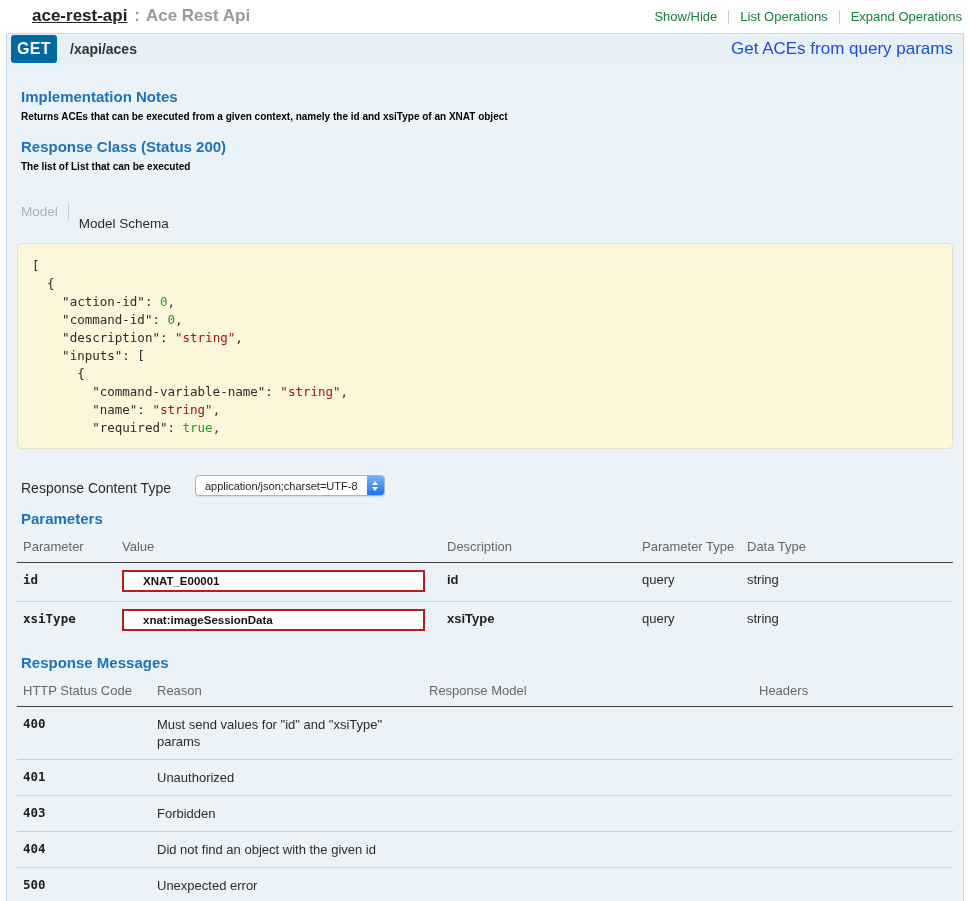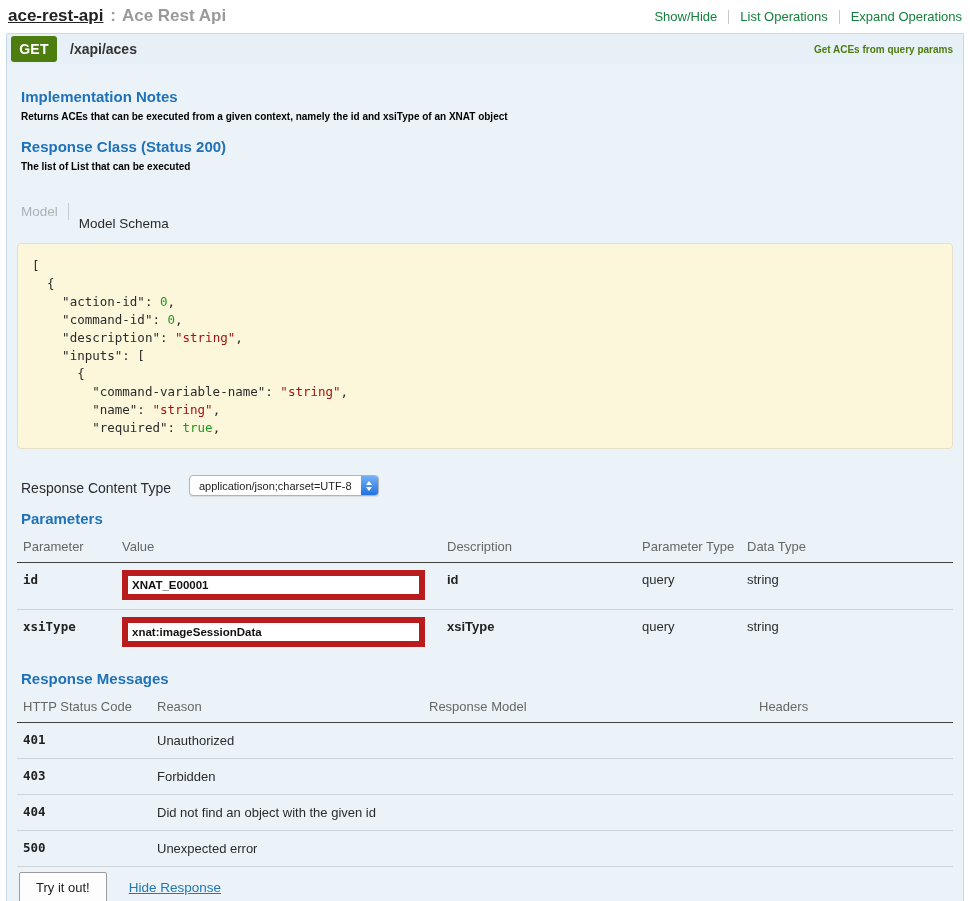--- a/index.html
+++ b/index.html
@@ -7,36 +7,36 @@
   body {
     width: 970px; height: 901px; overflow: hidden;
     background: #fff; color: #333;
     font-family: "Liberation Sans", sans-serif;
   }
   .page { padding: 4px 6px 0; }
 
   
   .top-header { display: flex; justify-content: space-between; align-items: center; padding: 2px 2px 7px 2px; }
   .api-heading { margin: 0; font-size: 17px; font-weight: bold; }
-  .api-name { color: #222; text-decoration: underline; cursor: pointer; }
+  .api-name { color: #222; text-decoration: underline; cursor: pointer; margin-left: 24px; }
   .api-colon { color: #9a9a9a; font-weight: bold; margin: 0 2px; }
   .api-title { color: #9a9a9a; font-weight: bold; }
   .header-links { display: flex; align-items: flex-end; gap: 11px; font-size: 13px; color: #15803d; }
   .header-link { cursor: pointer; }
   .link-divider { width: 1px; height: 14px; background: #c9c9c9; }
 
   
   .operation { border: 1px solid #c3d9ec; border-bottom: none; border-radius: 2px 2px 0 0; }
   .op-bar { display: flex; align-items: center; background: #e7f0f7; height: 30px; padding: 0 10px 0 4px; }
   .method-btn {
-    background: #4d7c0f; color: #fff; font-size: 14px; font-weight: bold;
+    background: #0369a1; color: #fff; font-size: 16px; font-weight: bold;
     width: 46px; padding: 5px 0; text-align: center; border-radius: 3px; letter-spacing: .3px; cursor: pointer;
   }
   .op-path { margin-left: 13px; font-size: 14px; font-weight: 600; color: #333; cursor: pointer; }
-  .op-summary { margin-left: auto; color: #4d7c0f; font-size: 10px; cursor: pointer; font-weight: bold; }
+  .op-summary { margin-left: auto; color: #1d4ed8; font-size: 17px; cursor: pointer; }
 
   .op-content { background: #ebf3f9; padding: 10px 10px 14px; min-height: 835px; }
 
   .section-heading { color: #1f72b8; font-size: 15px; font-weight: 600; margin: 14px 4px 6px; }
   .section-text { font-size: 10px; color: #000000; margin: 0 4px 16px; font-weight: bold; }
 
   
   .tabs { display: flex; align-items: center; margin: 20px 4px 12px; font-size: 13.5px; text-align: center; }
   .tab-inactive { color: #aab3bb; cursor: pointer; }
   .tab-sep { width: 1px; height: 17px; background: #c5ccd3; margin: 0 10px; }
@@ -49,44 +49,44 @@
     font-family: "DejaVu Sans Mono", monospace; font-size: 12.5px; line-height: 18px; color: #2b2b2b;
   }
   .code-line { white-space: pre; }
   .tok-num, .tok-lit { color: #1e9b1e; }
   .tok-str { color: #a31515; }
 
   
   .content-type-row { display: flex; align-items: flex-end; margin: 26px 4px 8px; }
   .ct-label { font-size: 14px; color: #2b2b2b; }
   .select {
-    display: flex; align-items: stretch; margin-left: 18px; height: 21px;
+    display: flex; align-items: stretch; margin-left: 24px; height: 21px;
     background: #fff; border: 1px solid #b3b3b3; border-radius: 4px;
     box-shadow: 0 1px 1px rgba(0,0,0,.10); cursor: pointer; overflow: hidden;
   }
   .select-text { font-size: 11px; color: #222; padding: 0 9px; display: flex; align-items: center; }
   .select-stepper {
     width: 17px; background: linear-gradient(#72b1f6, #2173e2);
     display: flex; flex-direction: column; align-items: center; justify-content: center; gap: 2px;
   }
   .chev-up { width: 0; height: 0; border-left: 3.5px solid transparent; border-right: 3.5px solid transparent; border-bottom: 4px solid #fff; }
   .chev-down { width: 0; height: 0; border-left: 3.5px solid transparent; border-right: 3.5px solid transparent; border-top: 4px solid #fff; }
 
   
   table { width: 100%; border-collapse: collapse; font-size: 13px; table-layout: fixed; }
   th { text-align: left; font-weight: normal; color: #666; border-bottom: 1px solid #404040; padding: 6px 0 8px; }
   td { padding: 9px 0; vertical-align: top; color: #2b2b2b; }
   .first-col { padding-left: 6px; margin-top: 28px; }
   .params-table tr.has-sep td, .messages-table tr.has-sep td { border-bottom: 1px solid #ccd4db; }
 
   .param-name, .msg-code { font-family: "DejaVu Sans Mono", monospace; font-weight: bold; font-size: 12.5px; color: #222; }
   .param-input {
-    width: 303px; border: 6px solid #b91c1c; background: #fff; border-radius: 0;
+    width: 303px; border: 2px solid #b91c1c; background: #fff; border-radius: 0;
     font-family: "Liberation Sans", sans-serif; font-size: 11.5px; font-weight: bold;
-    padding: 3px 4px; color: #111; margin-top: -2px;
+    padding: 3px 19px; color: #111; margin-top: -2px;
   }
   .param-desc { font-weight: bold; color: #222; }
   .headers-col { padding-right: 6px; }
   .msg-reason { line-height: 17px; }
   .reason-wrap { display: inline-block; max-width: 258px; }
 
   
   .footer-row { display: flex; align-items: center; margin-top: 5px; padding-left: 2px; }
   .try-btn {
     background: #fdfdfd; border: 1px solid #9c9c9c; border-radius: 2px;
@@ -199,20 +199,26 @@
         <thead>
           <tr>
             <th class="first-col">HTTP Status Code</th>
             <th>Reason</th>
             <th>Response Model</th>
             <th class="headers-col">Headers</th>
           </tr>
         </thead>
         <tbody>
           <tr class="has-sep">
+            <td class="first-col msg-code">400</td>
+            <td class="msg-reason"><span class="reason-wrap">Must send values for "id" and "xsiType" params</span></td>
+            <td></td>
+            <td></td>
+          </tr>
+          <tr class="has-sep">
             <td class="first-col msg-code">401</td>
             <td class="msg-reason">Unauthorized</td>
             <td></td>
             <td></td>
           </tr>
           <tr class="has-sep">
             <td class="first-col msg-code">403</td>
             <td class="msg-reason">Forbidden</td>
             <td></td>
             <td></td>

